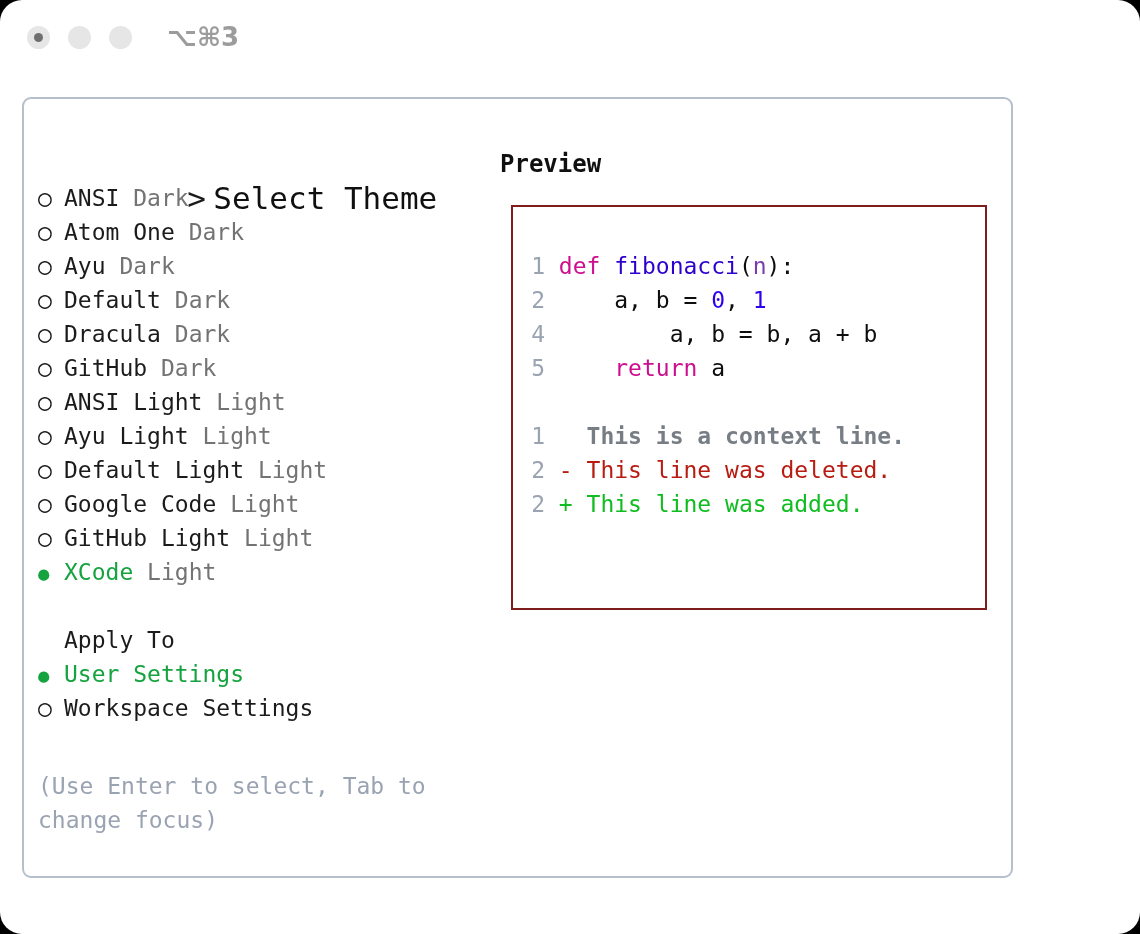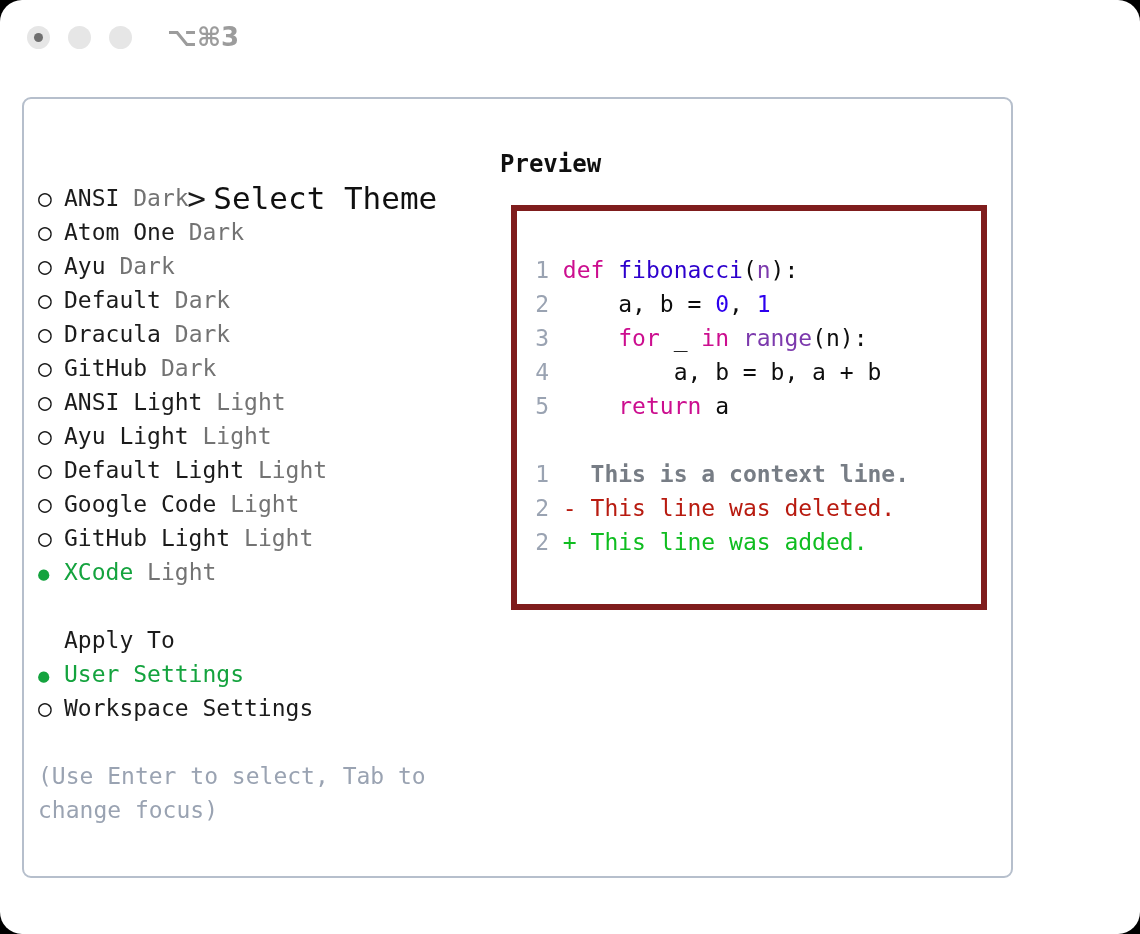--- a/index.html
+++ b/index.html
@@ -115,21 +115,21 @@
   .section-title {
     height: 34px;
     line-height: 34px;
     font-size: 23px;
     color: #1b1b1b;
     padding-left: 26px;
     white-space: pre;
   }
   .spacer-row { height: 34px; }
   #hint {
-    margin-top: 34px;
+    margin-top: 44px;
     font-size: 23px;
     line-height: 34px;
     color: #9aa3b2;
     width: 410px;
   }
 
   
   #right-col {
     position: absolute;
     left: 476px;
@@ -143,21 +143,21 @@
     line-height: 34px;
     height: 34px;
     white-space: pre;
   }
   #code-box {
     position: absolute;
     left: 11px;
     top: 58px;
     width: 476px;
     height: 405px;
-    border: 6px solid #7f1d1d;
+    border: 2px solid #7f1d1d;
     box-sizing: border-box;
     background: #ffffff;
     padding: 42px 0 0 0;
   }
   .code-line {
     font-size: 23px;
     line-height: 34px;
     height: 34px;
     white-space: pre;
     padding-left: 16px;
@@ -226,21 +226,20 @@
 
       <div id="hint">(Use Enter to select, Tab to change focus)</div>
     </div>
 
     <div id="right-col">
       <div id="preview-title">Preview</div>
       <div id="code-box">
         <div id="code-lines">
             <div class="code-line"><span class="lineno">1</span> <span class="kw">def</span><span class="pl"> </span><span class="fn">fibonacci</span><span class="pl">(</span><span class="bi">n</span><span class="pl">):</span></div>
             <div class="code-line"><span class="lineno">2</span> <span class="pl">    a, b = </span><span class="num">0</span><span class="pl">, </span><span class="num">1</span></div>
-            <div class="code-line"><span class="lineno">3</span> <span class="pl">    </span><span class="kw">for</span><span class="pl"> _ </span><span class="kw">in</span><span class="pl"> </span><span class="bi">range</span><span class="pl">(n):</span></div>
             <div class="code-line"><span class="lineno">4</span> <span class="pl">        a, b = b, a + b</span></div>
             <div class="code-line"><span class="lineno">5</span> <span class="pl">    </span><span class="kw">return</span><span class="pl"> a</span></div>
           </div>
         <div class="gap-line"></div>
         <div id="diff-lines">
             <div class="code-line"><span class="lineno">1</span> <span class="ctx">  </span><span class="ctx">This is a context line.</span></div>
             <div class="code-line"><span class="lineno">2</span> <span class="del">- </span><span class="del">This line was deleted.</span></div>
             <div class="code-line"><span class="lineno">2</span> <span class="add">+ </span><span class="add">This line was added.</span></div>
           </div>
       </div>

